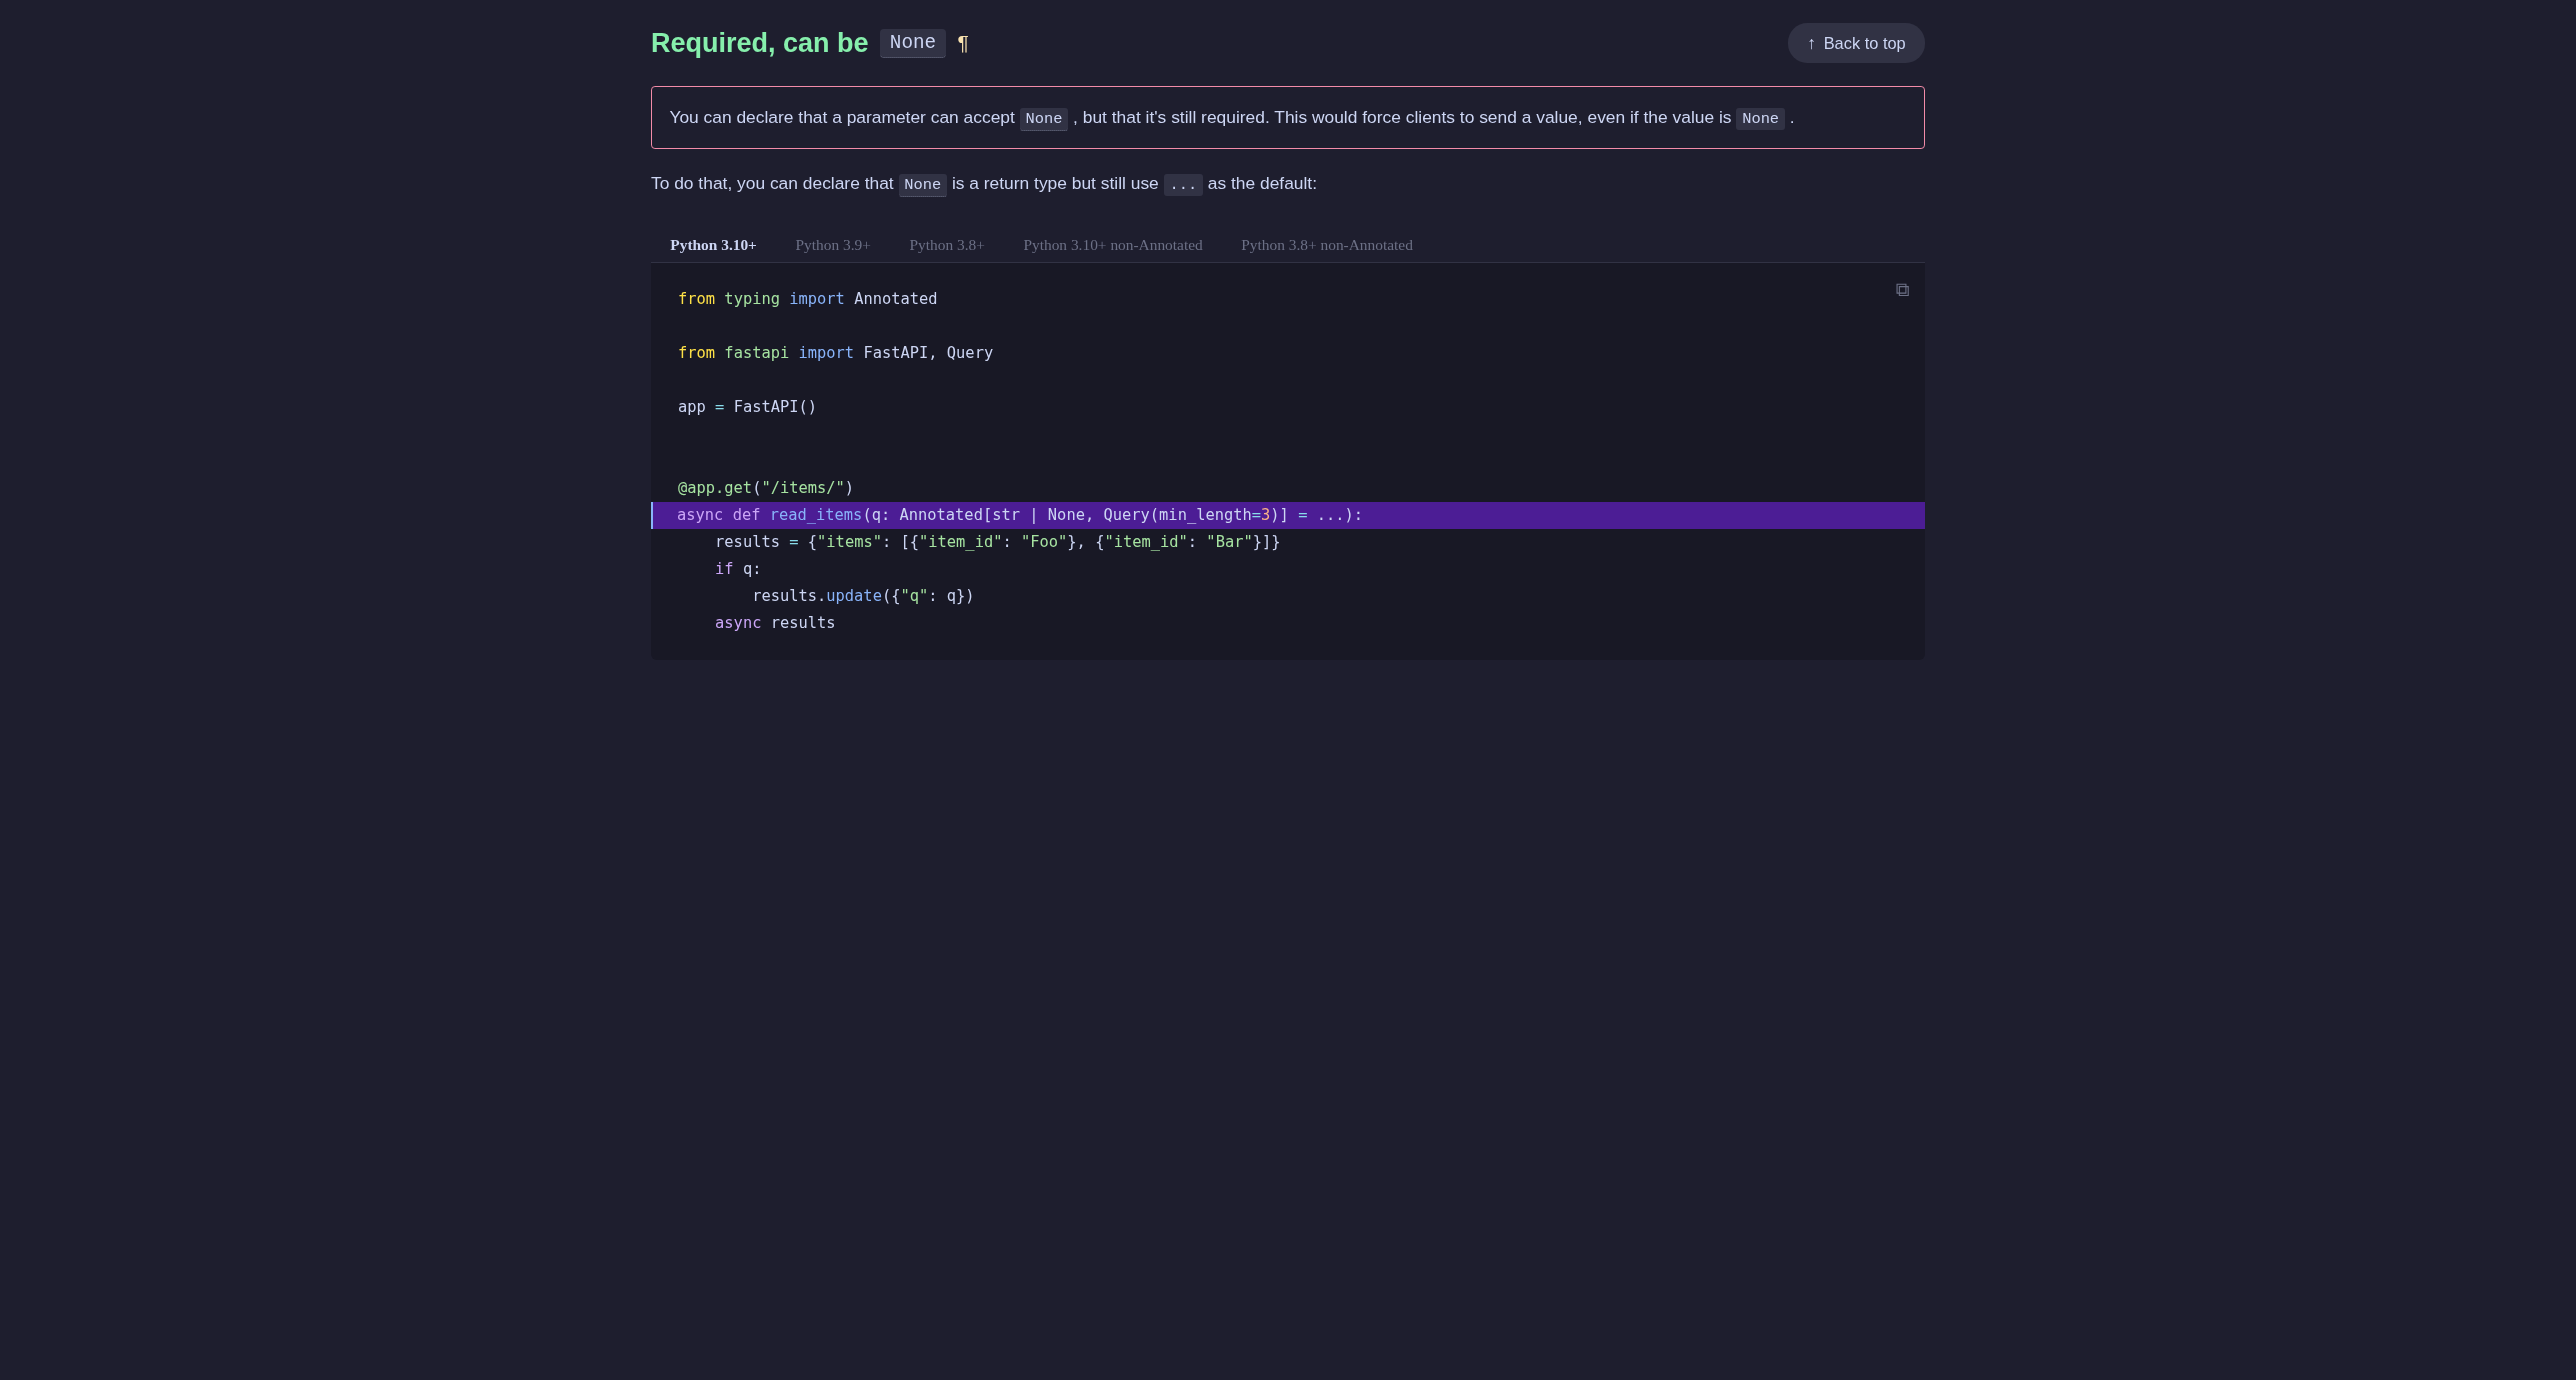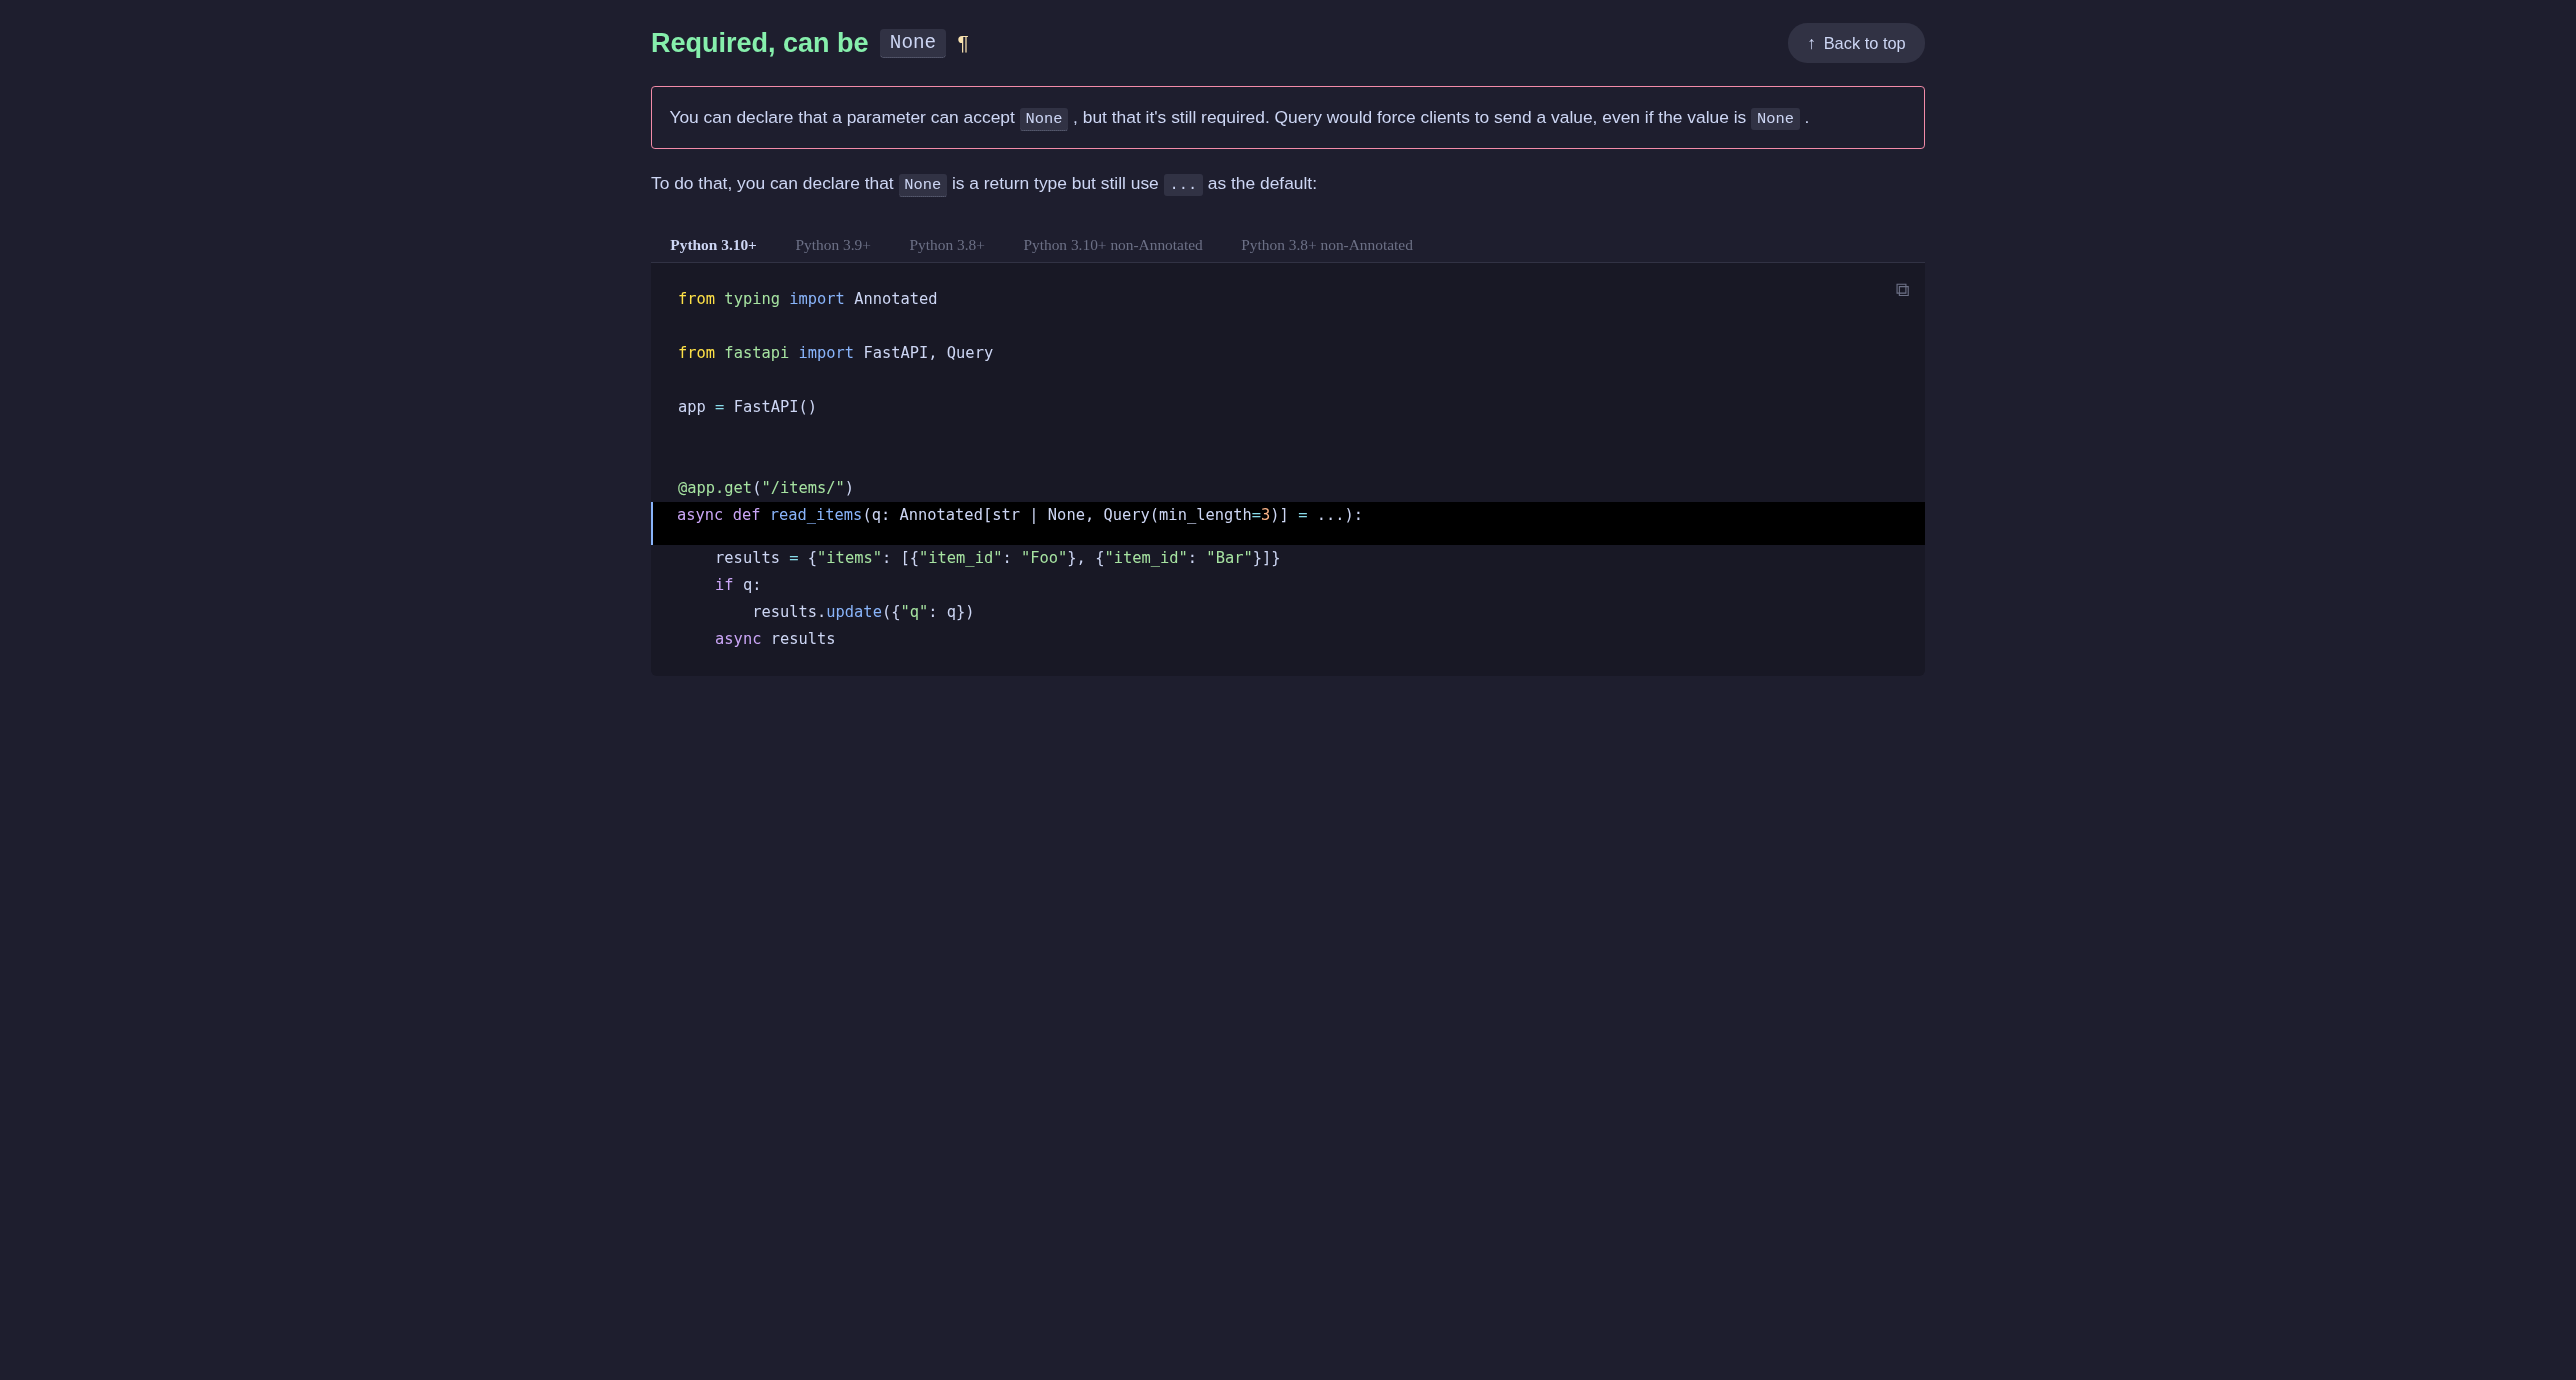--- a/index.html
+++ b/index.html
@@ -185,22 +185,22 @@
     .op-eq { color: #89dceb; }
     .param-type { color: #cdd6f4; }
     .ellipsis { color: #cdd6f4; }
     .punctuation { color: #cdd6f4; }
 
     
     .line-highlighted-border {
       border-left: 2.9px solid #89b4fa;
       display: block;
       margin: 0 -27px;
-      padding: 0 27px 16px 24px;
-      background-color: #000000;
+      padding: 0 27px 0 24px;
+      background-color: #4c1d95;
     }
 
     code .line {
       display: block;
     }
 
     .blank-line {
       display: block;
       height: 1.75em;
     }
@@ -221,21 +221,21 @@
       <span class="arrow-up-icon">↑</span>
       <span>Back to top</span>
     </button>
   </div>
 
   
   <div class="highlight-box">
     <span>You can declare that a parameter can accept</span>
     <code class="inline-code">None</code>
     <span>, but that it's still required.</span>
-    <span> Query would force clients to send a value, even if the value is</span>
+    <span> This would force clients to send a value, even if the value is</span>
     <code class="inline-code-plain">None</code>
     <span>.</span>
   </div>
 
   
   <p class="text-para">
     <span>To do that, you can declare that</span>
     <code class="inline-code">None</code>
     <span> </span><span>is a return type but still use</span>
     <code class="inline-code-plain">...</code>

